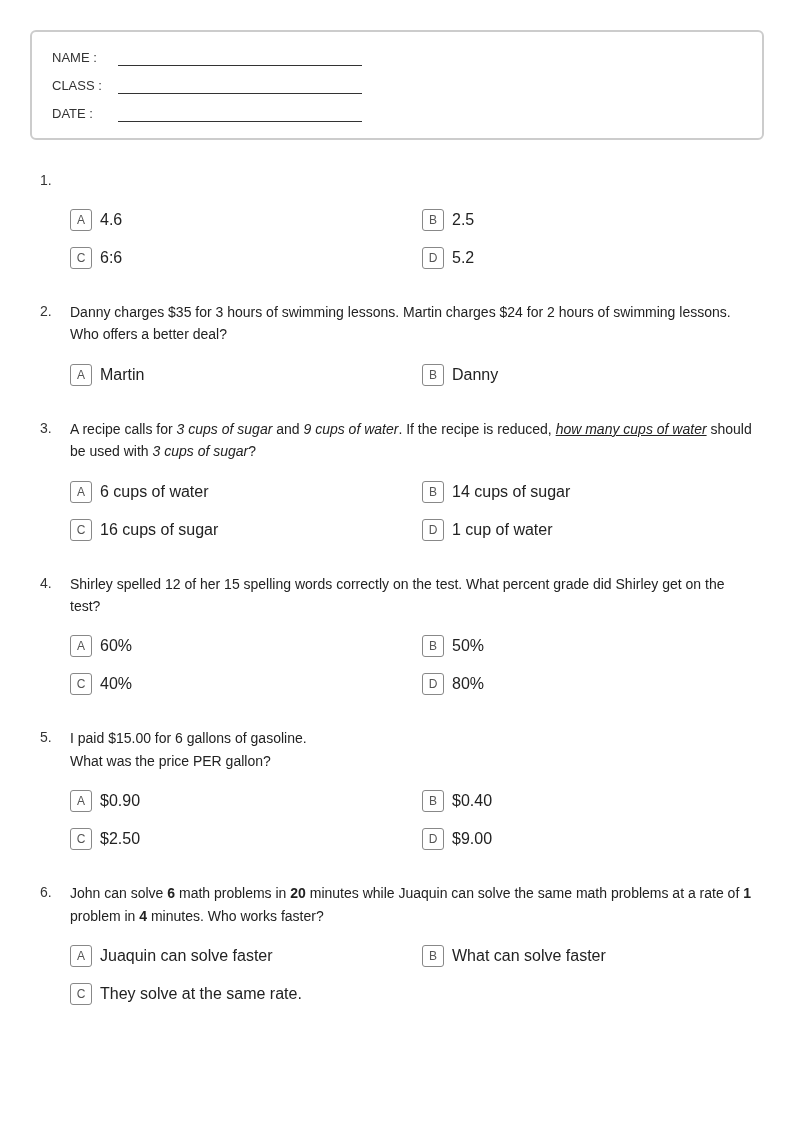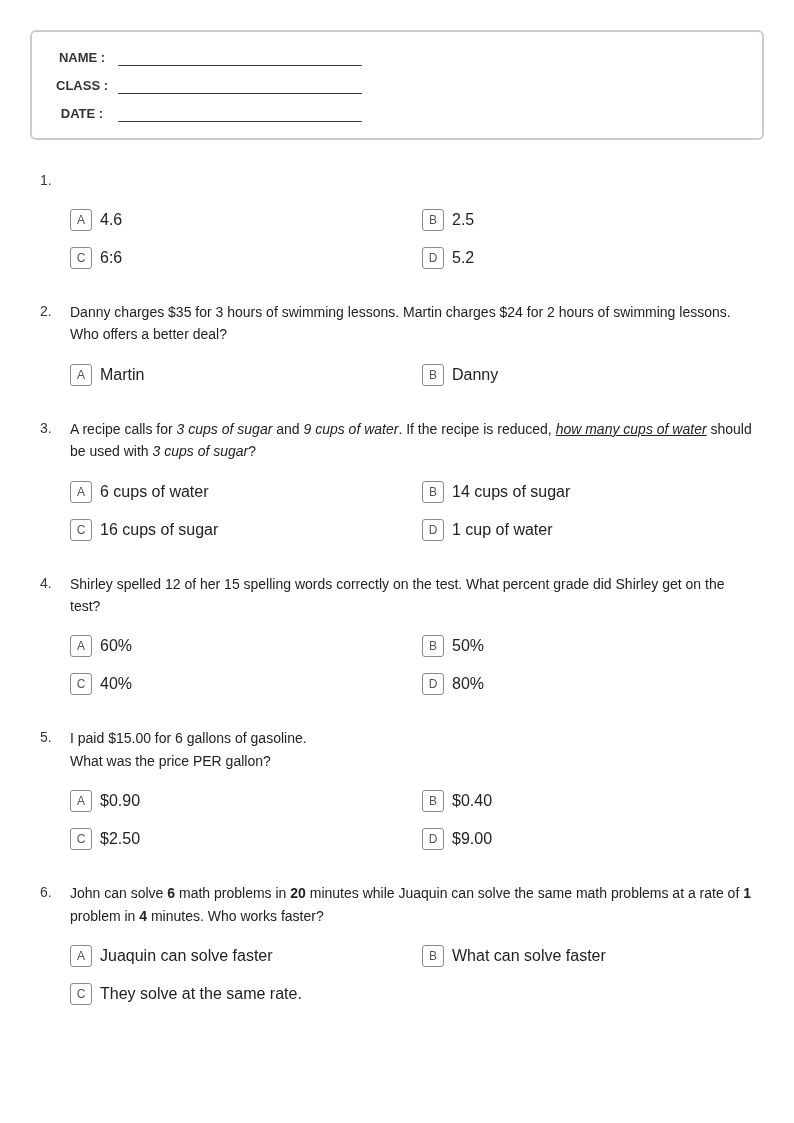--- a/index.html
+++ b/index.html
@@ -61,24 +61,24 @@
       gap: 10px;
       min-width: 310px;
     }
     .field-row {
       display: flex;
       align-items: center;
       gap: 6px;
     }
     .field-label {
       font-size: 13px;
-      font-weight: bold;
+      font-weight: normal;
       color: #333;
       width: 60px;
-      text-align: center;
+      text-align: left;
     }
     .field-line {
       flex: 1;
       border: none;
       border-bottom: 1px solid #333;
       height: 18px;
       min-width: 200px;
     }
     .content {
       padding: 0 10px;

